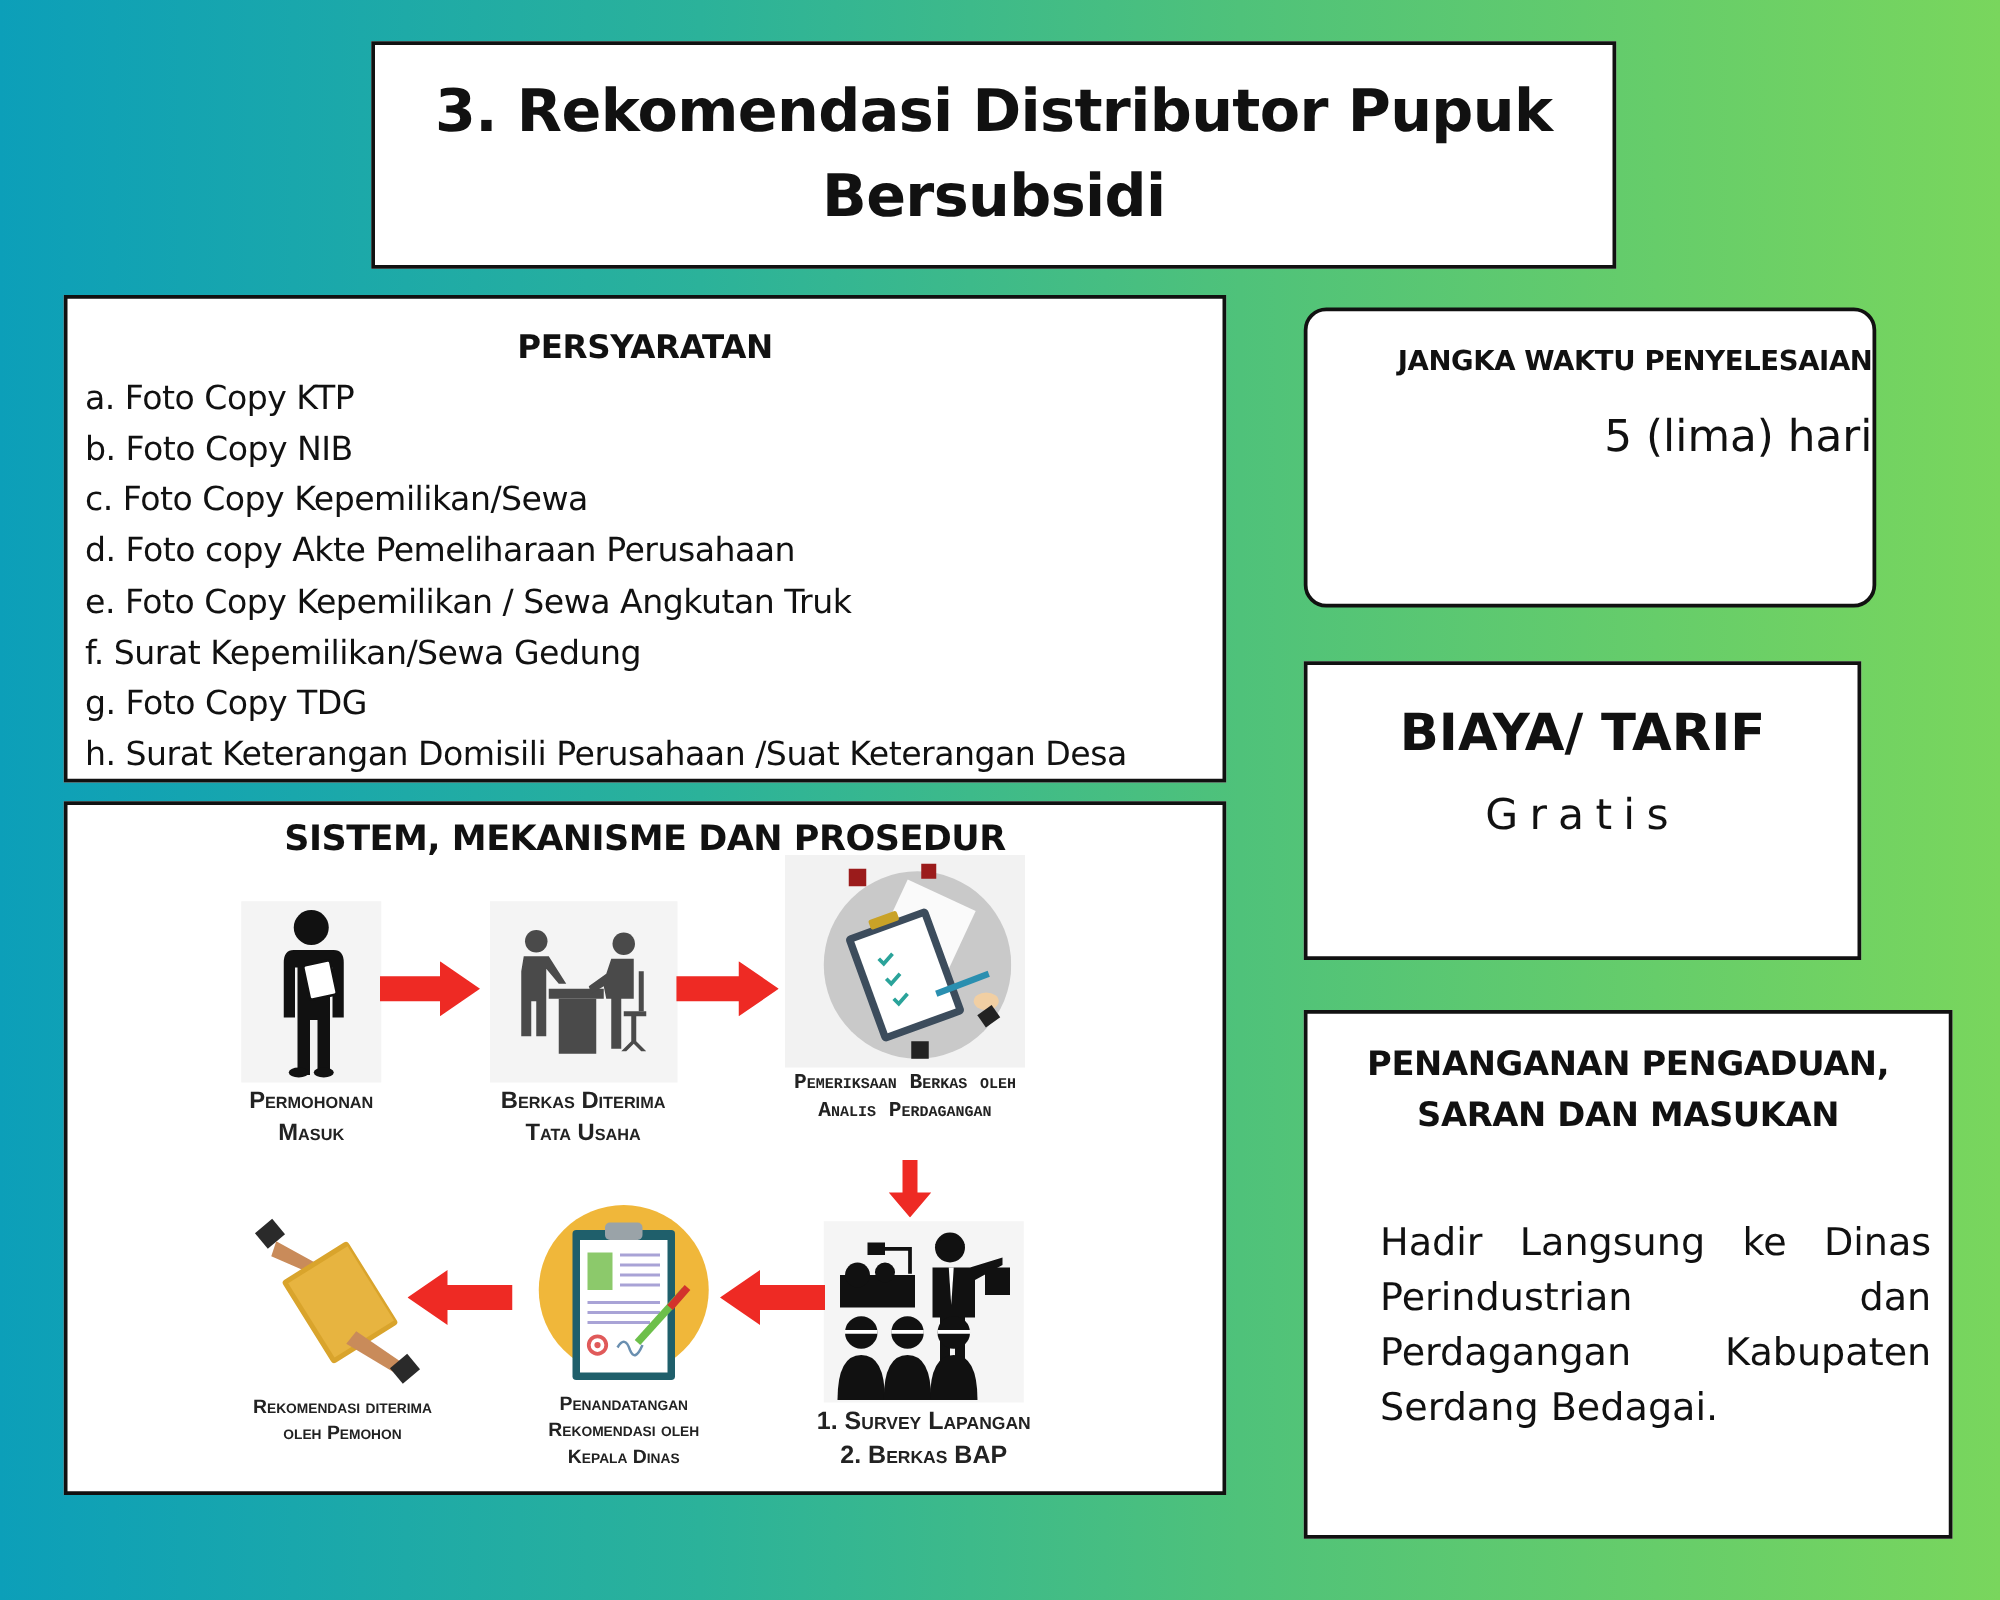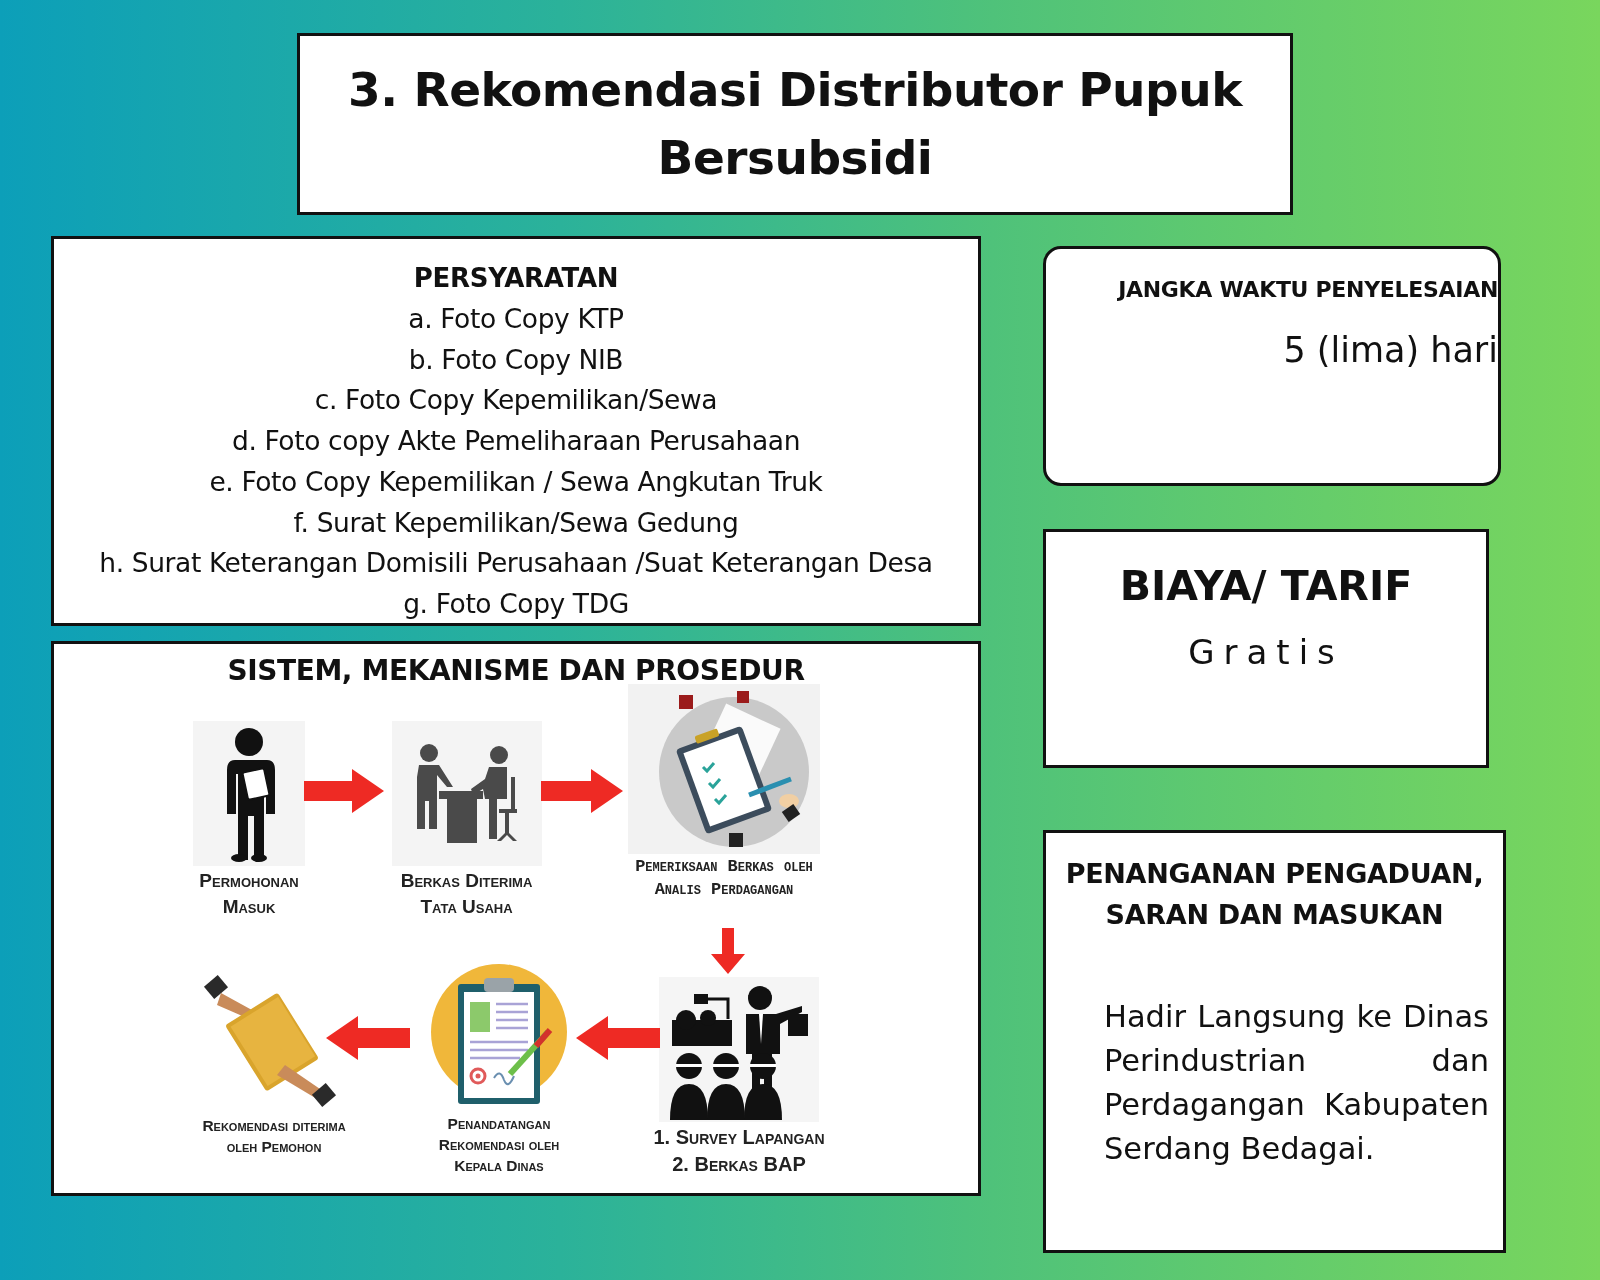--- a/index.html
+++ b/index.html
@@ -16,21 +16,21 @@
     border: 3px solid #111;
   }
   
   #title-box { left: 297px; top: 33px; width: 996px; height: 182px;
     display: flex; align-items: center; justify-content: center; text-align: center; }
   #title-box h1 { font-size: 47px; font-weight: bold; line-height: 68px; letter-spacing: -0.5px; }
 
   
   #req-box { left: 51px; top: 236px; width: 930px; height: 390px; padding: 24px 14px; }
   #req-box h2 { text-align: center; font-size: 26px; font-weight: bold; margin-bottom: 6px; letter-spacing: -0.3px; }
-  #req-box ul { list-style: none; text-align: center; }
+  #req-box ul { list-style: none; }
   #req-box li { font-size: 26.5px; line-height: 40.7px; white-space: nowrap; letter-spacing: -0.4px; }
 
   
   #proc-box { left: 51px; top: 641px; width: 930px; height: 555px; }
   #proc-box h2 { position: absolute; left: 0; right: 0; top: 10px; text-align: center;
     font-size: 28px; font-weight: bold; letter-spacing: -0.4px; }
   .step { position: absolute; display: flex; flex-direction: column; align-items: center; }
   .step .pic { display: flex; align-items: center; justify-content: center; }
   .step .label { text-align: center; font-weight: bold; font-variant: small-caps;
     font-family: "Liberation Sans", sans-serif; color: #222; line-height: 1.35; margin-top: 2px; }
@@ -38,21 +38,21 @@
 
   
   #time-box { left: 1043px; top: 246px; width: 458px; height: 240px; text-align: right; border-radius: 18px; }
   #time-box h3 { font-size: 22px; font-weight: bold; margin-top: 28px; letter-spacing: -0.3px; }
   #time-box p { font-size: 35px; margin-top: 28px; }
 
   #fee-box { left: 1043px; top: 529px; width: 446px; height: 239px; text-align: center; }
   #fee-box h3 { font-size: 41px; font-weight: bold; margin-top: 30px; }
   #fee-box p { font-size: 34px; margin-top: 22px; letter-spacing: 9px; }
 
-  #complaint-box { left: 1043px; top: 830px; width: 463px; height: 423px; }
+  #complaint-box { left: 1043px; top: 808px; width: 519px; height: 423px; }
   #complaint-box h3 { text-align: center; font-size: 27px; font-weight: bold; line-height: 41px;
     margin-top: 20px; letter-spacing: -0.3px; }
   #complaint-box p { font-size: 30.5px; line-height: 44px; text-align: justify;
     padding: 0 14px 0 13px; margin-top: 60px; margin-left: 45px; }
 </style>
 </head>
 <body>
 
 <div class="box" id="title-box">
   <h1>3. Rekomendasi Distributor Pupuk Bersubsidi</h1>
@@ -60,22 +60,22 @@
 
 <div class="box" id="req-box">
   <h2>PERSYARATAN</h2>
   <ul>
     <li>a. Foto Copy KTP</li>
     <li>b. Foto Copy NIB</li>
     <li>c. Foto Copy Kepemilikan/Sewa</li>
     <li>d. Foto copy Akte Pemeliharaan Perusahaan</li>
     <li>e. Foto Copy Kepemilikan / Sewa Angkutan Truk</li>
     <li>f.  Surat Kepemilikan/Sewa Gedung</li>
+    <li>g. Foto Copy TDG</li>
     <li>h. Surat Keterangan Domisili Perusahaan /Suat Keterangan Desa</li>
-    <li>g. Foto Copy TDG</li>
   </ul>
 </div>
 
 <div class="box" id="proc-box">
   <h2>SISTEM, MEKANISME DAN PROSEDUR</h2>
 
   <div class="step" style="left:125px; top:77px; width:140px;">
     <div class="pic" style="width:112px;height:145px;background:#f4f4f4;">
       <svg width="80" height="140" viewBox="0 0 80 140">
         <circle cx="40" cy="18" r="14" fill="#111"></circle>

